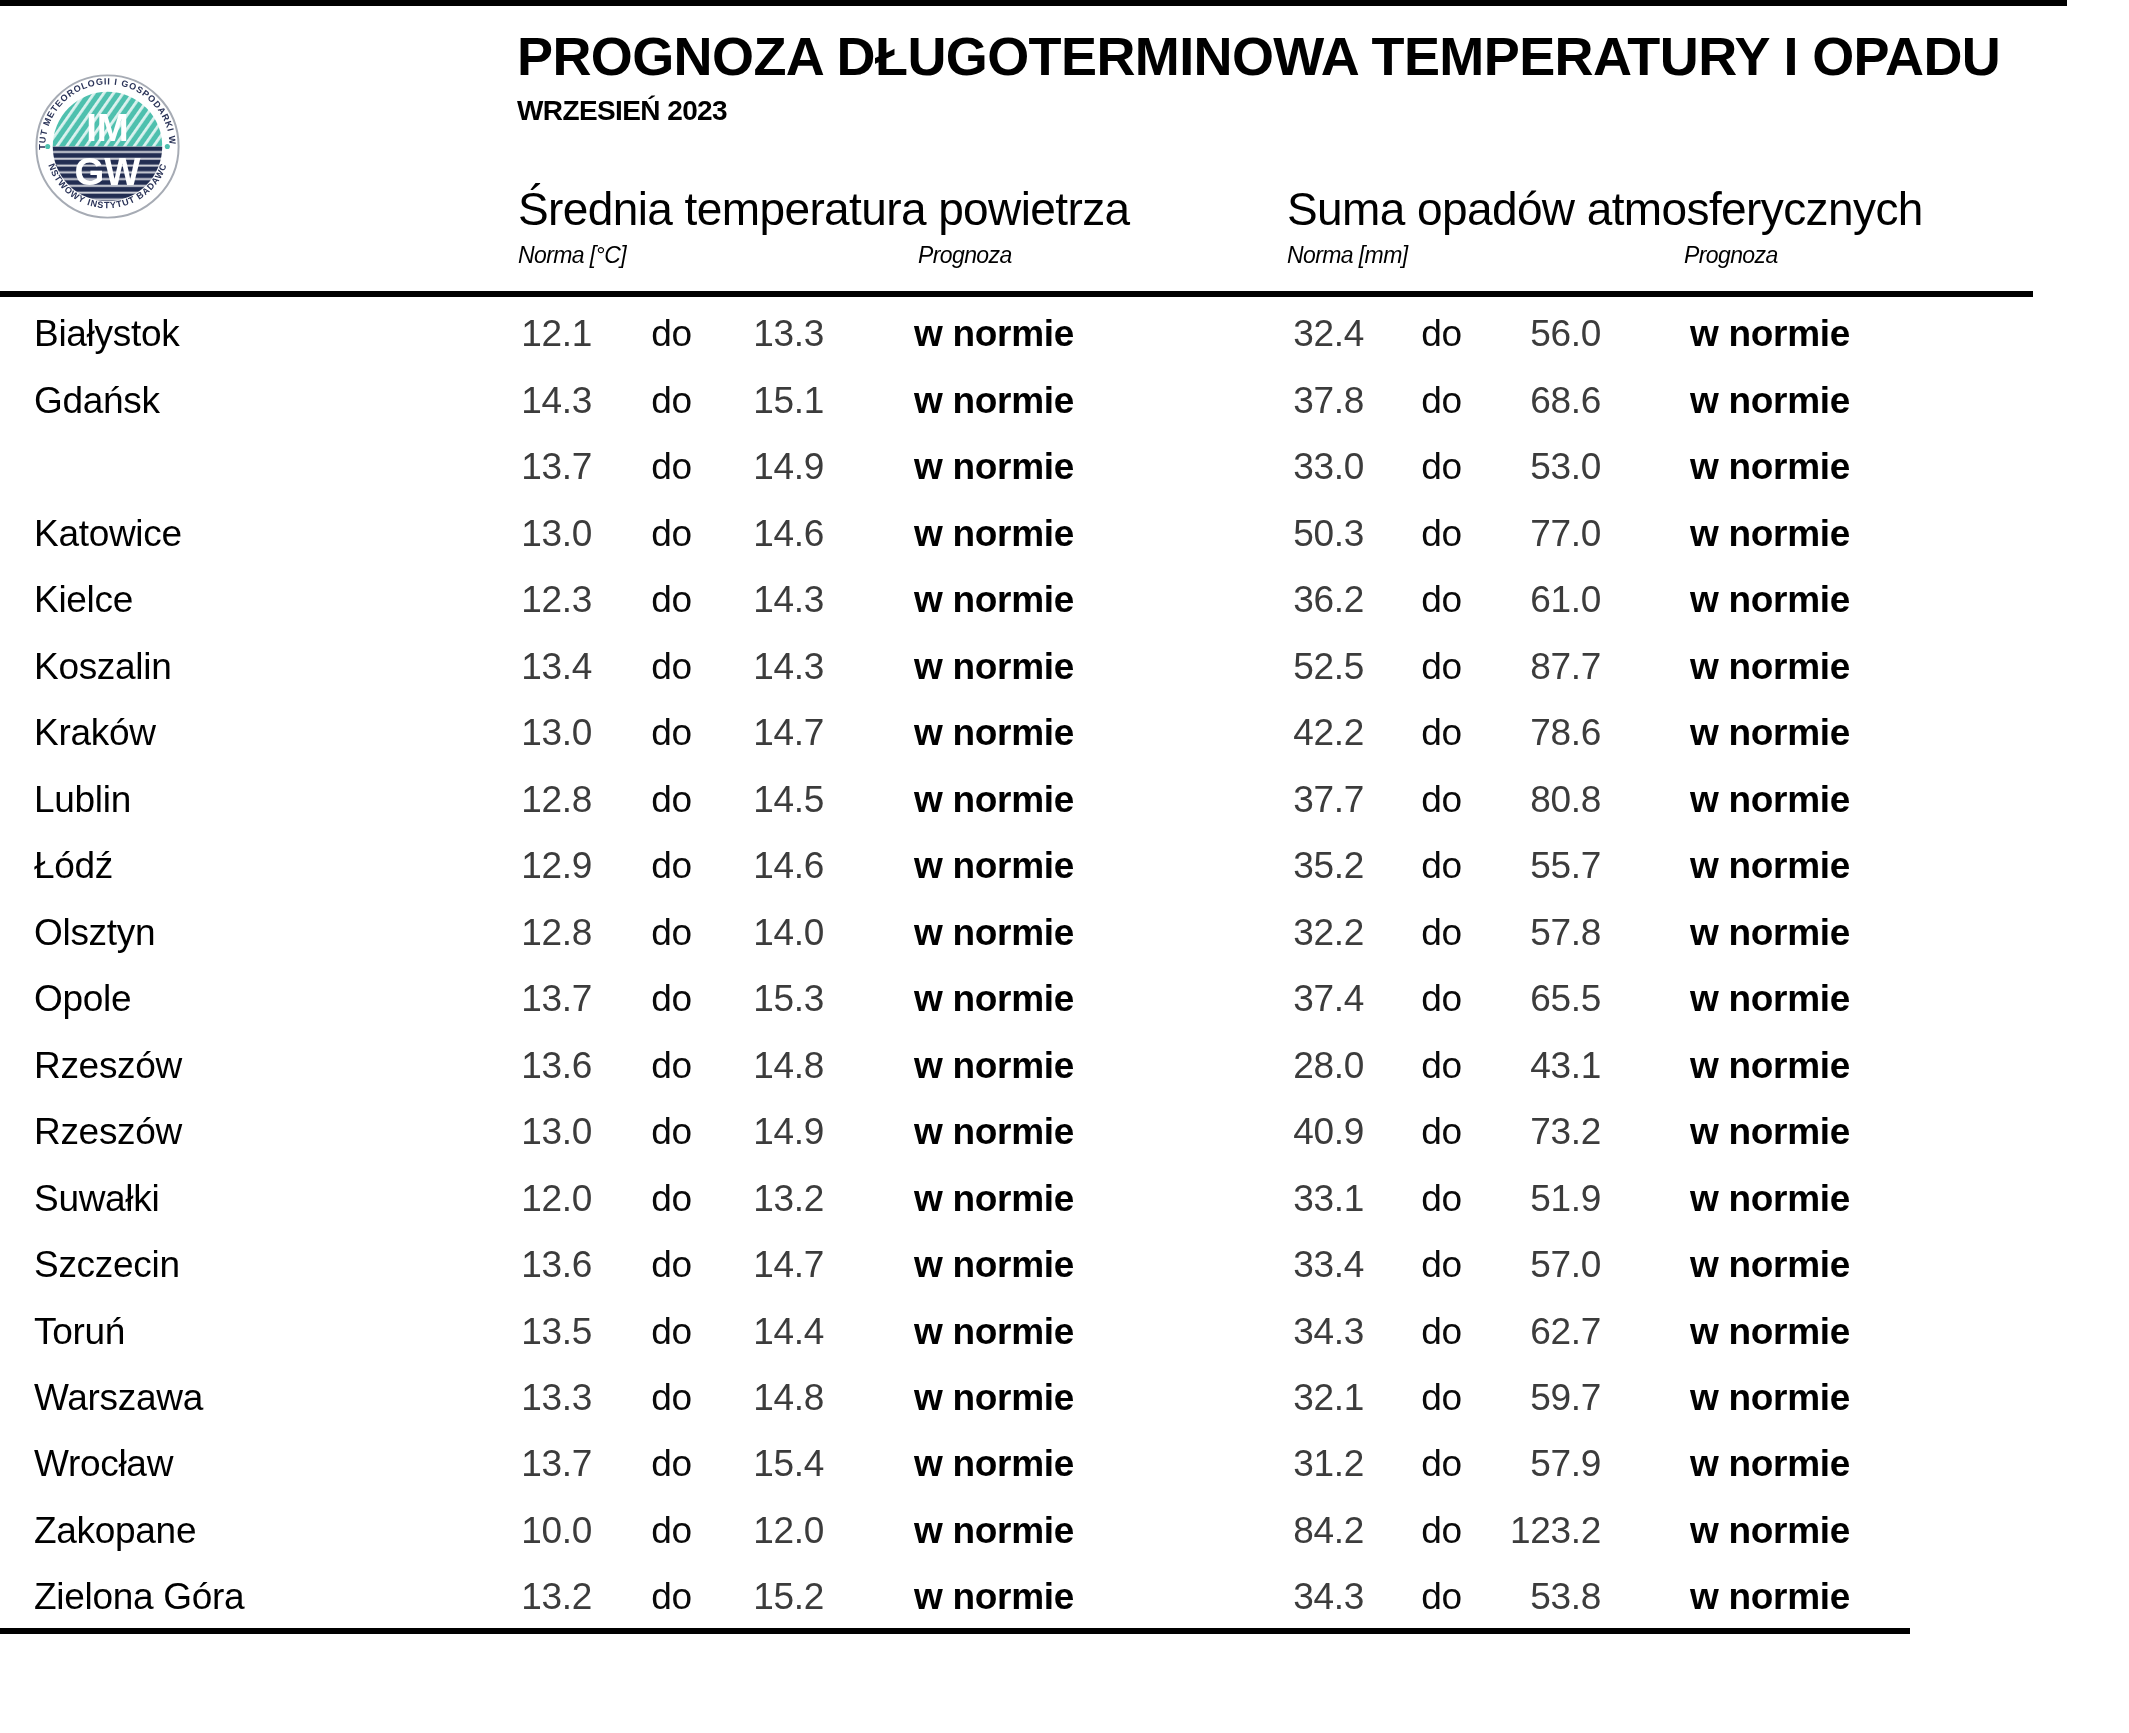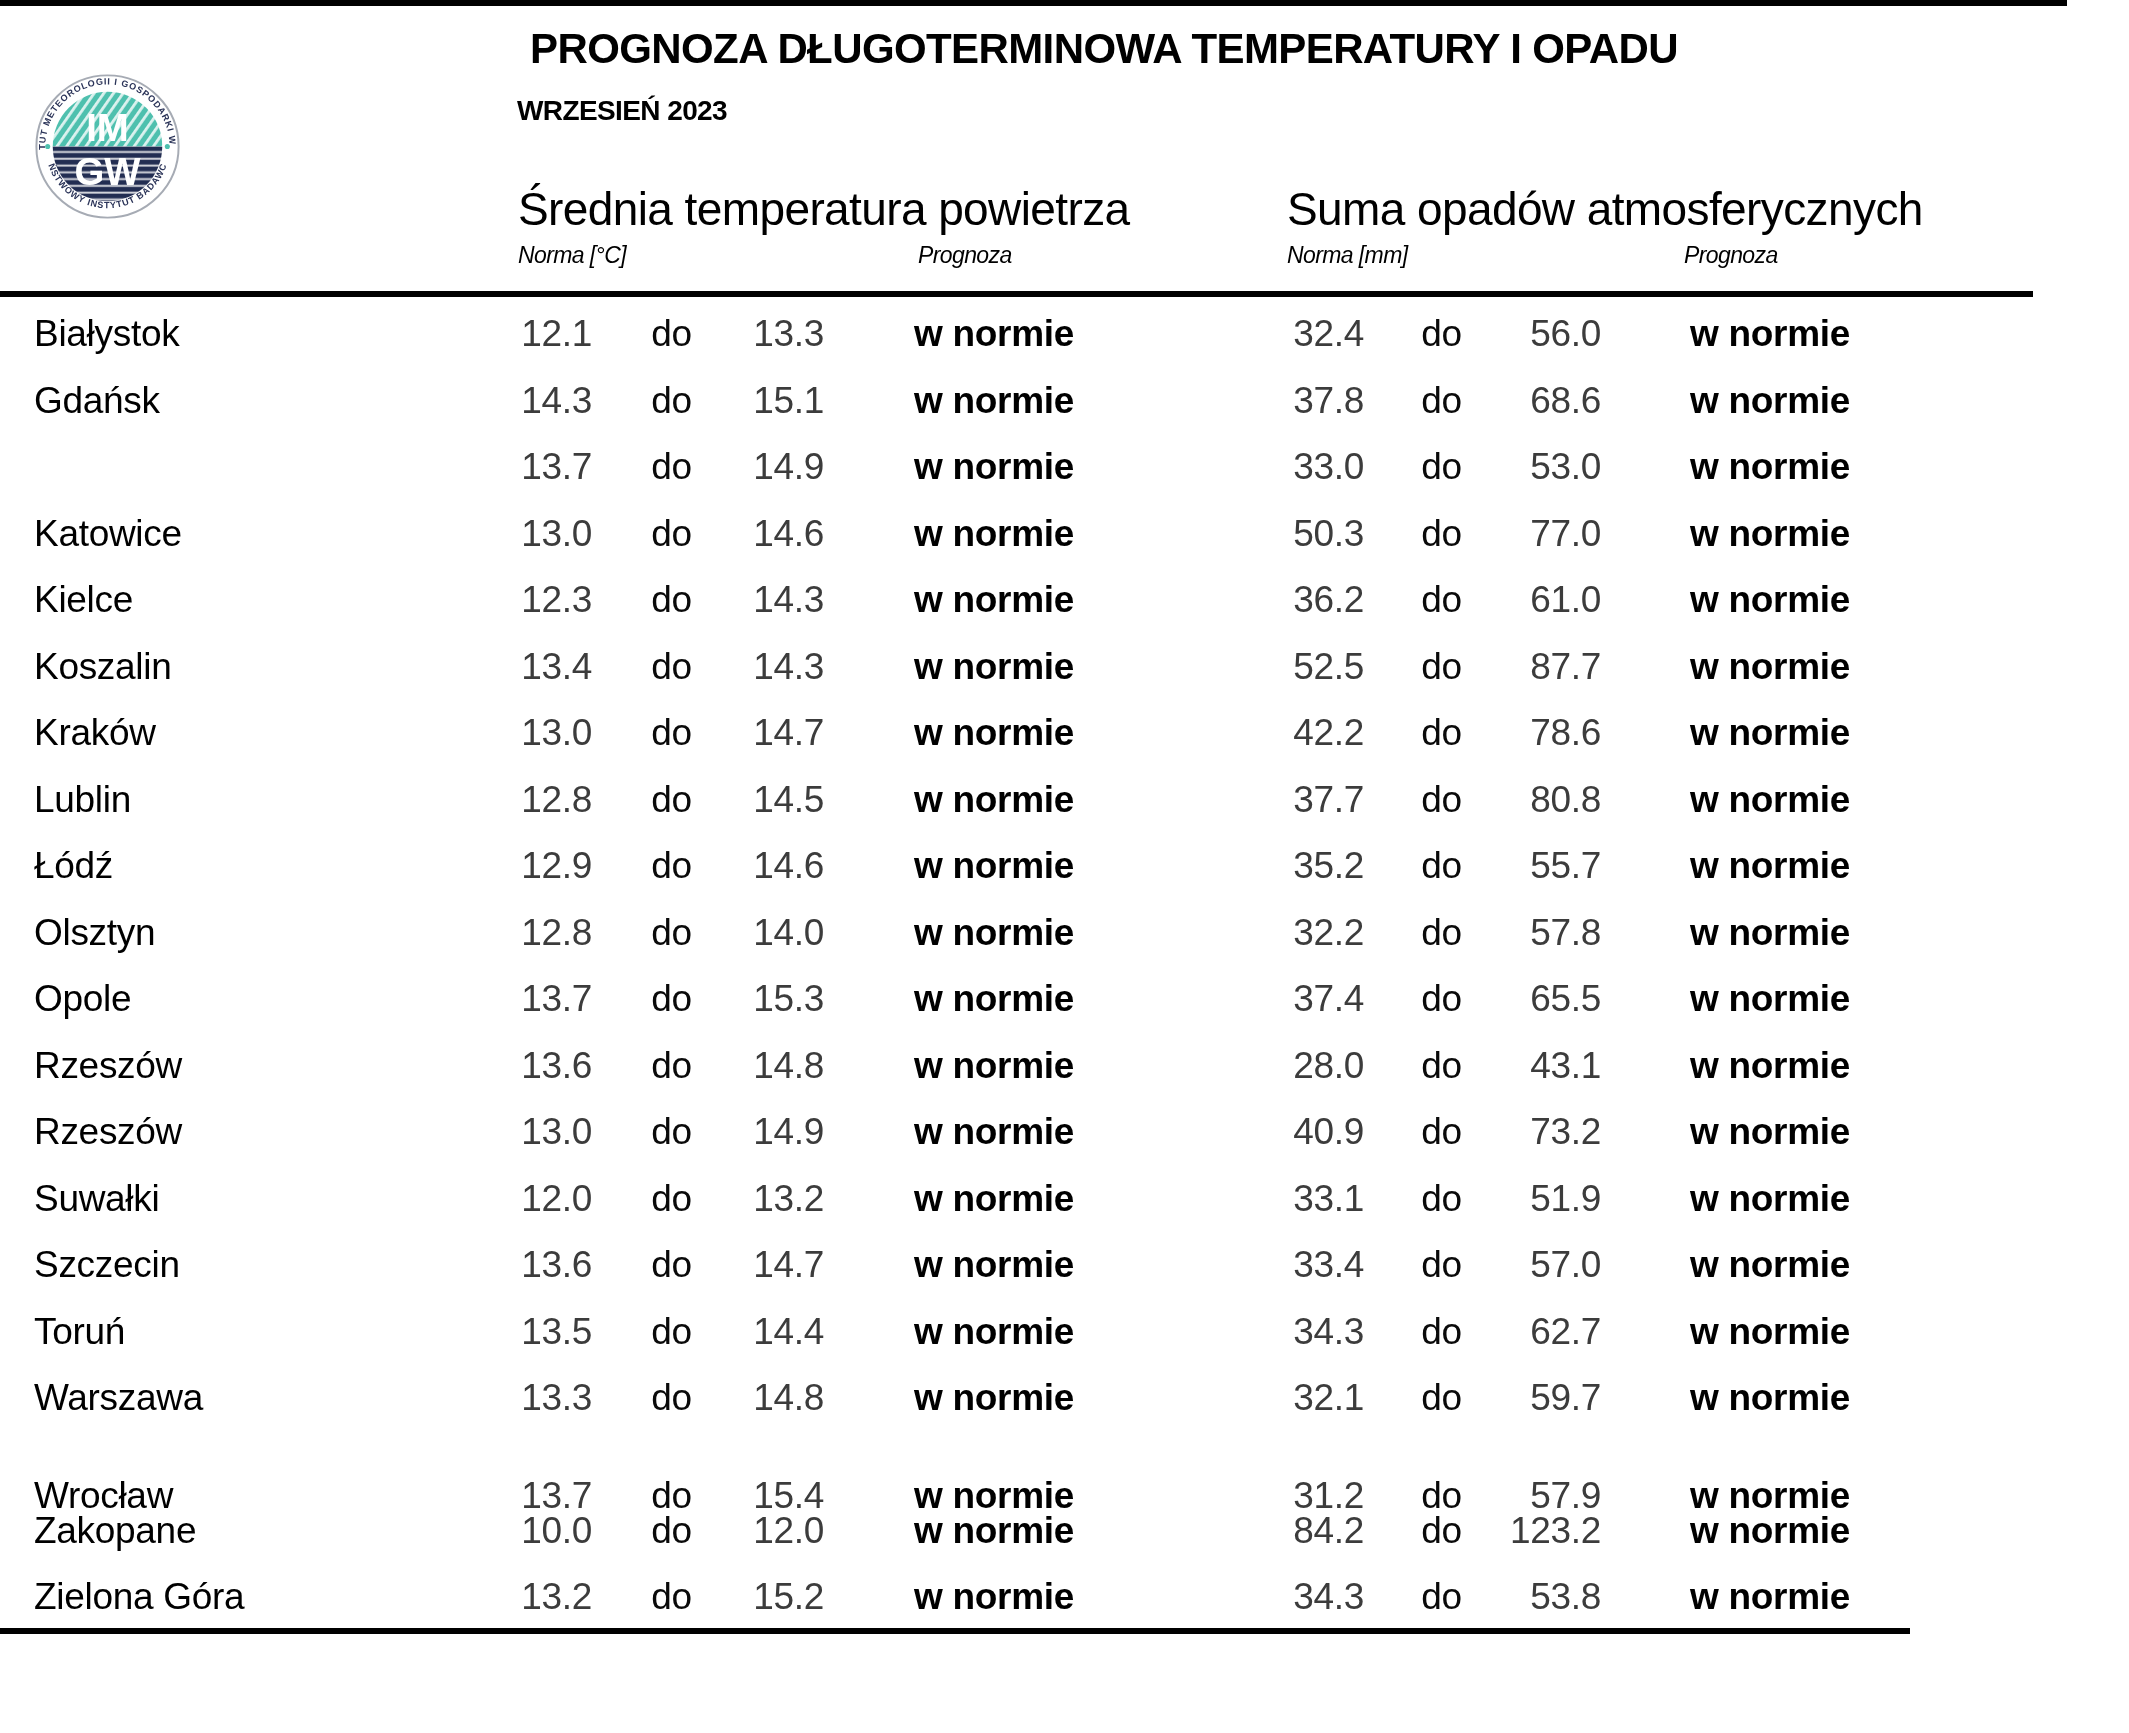--- a/index.html
+++ b/index.html
@@ -2,21 +2,21 @@
 <html style="--num-color: #3c3c3c;font-size:9px"><head>
 <meta charset="utf-8">
 <style>
   html,body{margin:0;padding:0;}
   body{
     width:2129px;height:1733px;background:#ffffff;position:relative;
     font-family:"Liberation Sans","DejaVu Sans",sans-serif;color:#000;
   }
   .abs{position:absolute;}
   .topbar{left:0;top:0;width:2067px;height:5.6px;background:#000;}
-  .title{left:530px;top:25px;font-size:42px;font-weight:bold;letter-spacing:-0.6px;white-space:nowrap;}
+  .title{left:517px;top:25px;font-size:54px;font-weight:bold;letter-spacing:-0.6px;white-space:nowrap;}
   .subtitle{left:517px;top:95px;font-size:28px;font-weight:bold;letter-spacing:-0.6px;white-space:nowrap;}
   .grouphead{top:182px;font-size:46px;letter-spacing:-0.6px;white-space:nowrap;}
   .g-temp{left:518px;}
   .g-precip{left:1287px;}
   .colhead{top:242px;font-size:23px;letter-spacing:-0.6px;white-space:nowrap;font-style:italic;}
   .c-tnorm{left:518px;}
   .c-tprog{left:918px;}
   .c-pnorm{left:1287px;}
   .c-pprog{left:1684px;}
   .divider{left:0;top:291px;width:2033px;height:5.6px;background:#000;}
@@ -266,21 +266,21 @@
     <span class="cell-city">Warszawa</span>
     <span class="cell-tlo num">13.3</span>
     <span class="cell-tsep">do</span>
     <span class="cell-thi num">14.8</span>
     <span class="cell-tprog">w normie</span>
     <span class="cell-plo num">32.1</span>
     <span class="cell-psep">do</span>
     <span class="cell-phi num">59.7</span>
     <span class="cell-pprog">w normie</span>
   </div>
-    <div class="row" style="top: 1441px; margin-top: 32px;">
+    <div class="row" style="top: 1441px;">
     <span class="cell-city">Wrocław</span>
     <span class="cell-tlo num">13.7</span>
     <span class="cell-tsep">do</span>
     <span class="cell-thi num">15.4</span>
     <span class="cell-tprog">w normie</span>
     <span class="cell-plo num">31.2</span>
     <span class="cell-psep">do</span>
     <span class="cell-phi num">57.9</span>
     <span class="cell-pprog">w normie</span>
   </div>

